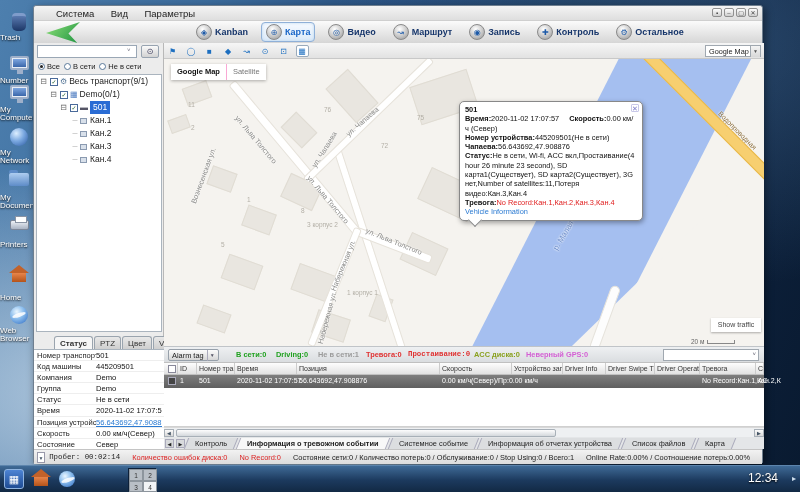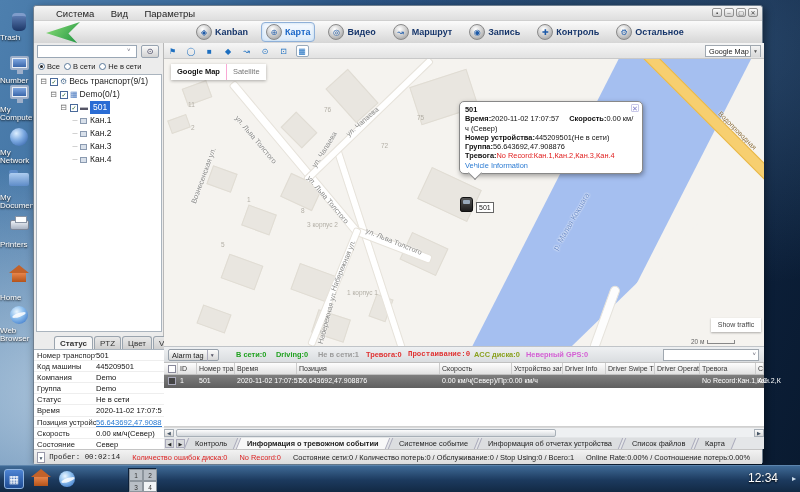--- a/index.html
+++ b/index.html
@@ -420,21 +420,22 @@
         <div class="marker"></div>
         <div class="mlabel">501</div>
 
         <div class="popup">
           <div class="pclose">✕</div>
           <div class="pb">501</div>
           <div>
             <span class="pb">Время:</span><span>2020-11-02 17:07:57</span>
             <span class="pb" style="margin-left:8px">Скорость:</span><span>0.00 км/ч (Север)</span>
             <div><span class="pb">Номер устройства:</span><span>445209501(Не в сети)</span></div>
-            <div><span class="pb">Группа:</span><span>56.643692,47.908876</span></div>
+            <div><span class="pb">Чапаева:</span><span>56.643692,47.908876</span></div>
+            <div><span class="pb">Статус:</span><span>Не в сети, Wi-fi, ACC вкл,Простаивание(4 hour 26 minute 23 second), SD карта1(Существует), SD карта2(Существует), 3G нет,Number of satellites:11,Потеря видео:Кан.3,Кан.4</span></div>
             <div><span class="pb">Тревога:</span><span class="pred">No Record:Кан.1,Кан.2,Кан.3,Кан.4</span></div>
             <div><span class="pblue">Vehicle Information</span></div>
           </div>
         </div>
 
         <div class="traffic">Show traffic</div>
         <div class="scale"><span>20 м</span><span class="bar"></span></div>
       </div>
     </div>
 

